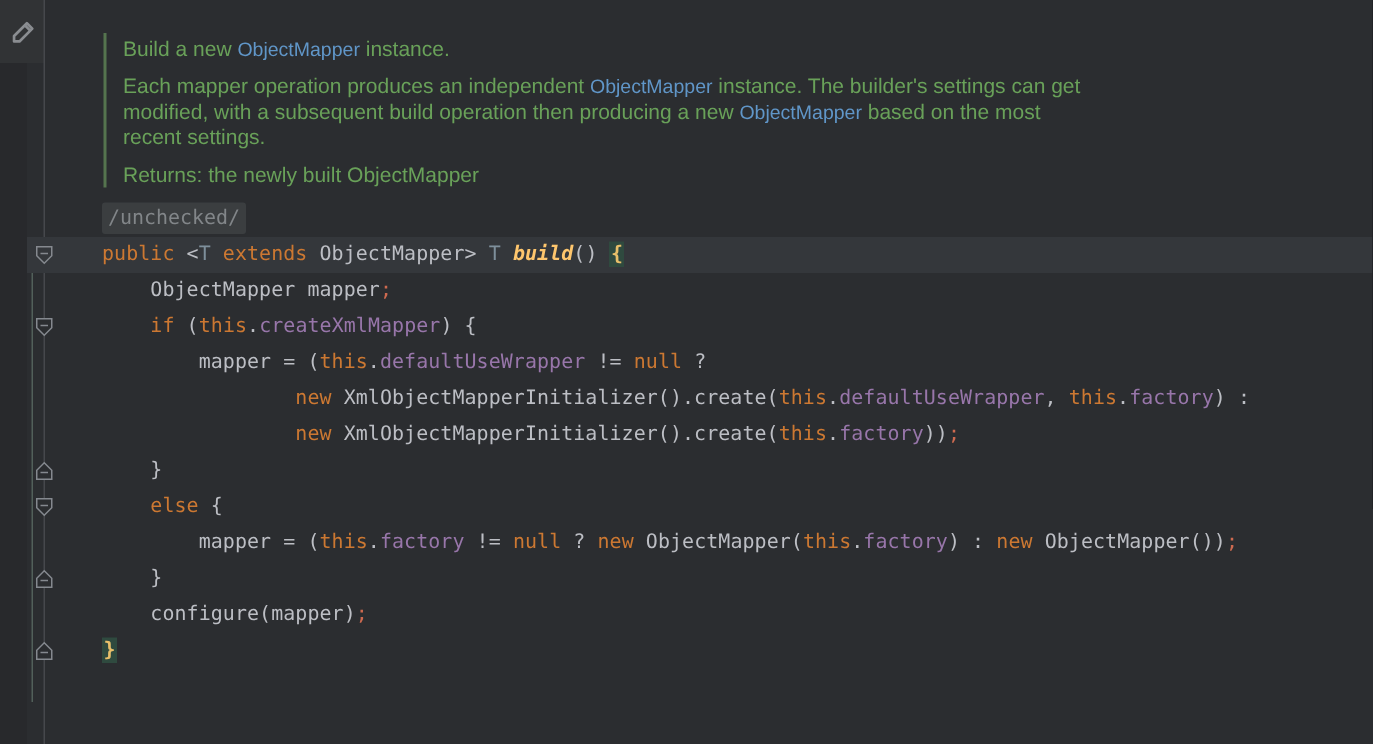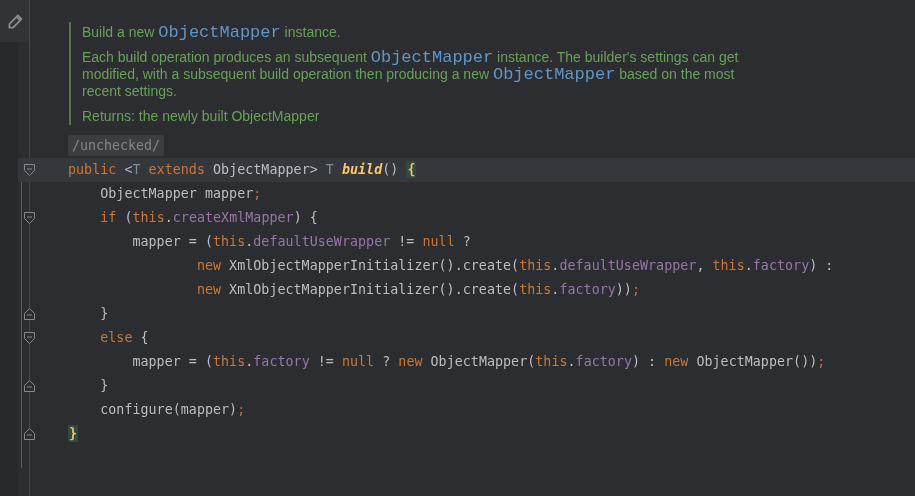--- a/index.html
+++ b/index.html
@@ -19,22 +19,22 @@
 
   
   .doc-bar{position:absolute;left:69px;top:22px;width:2px;height:103px;background:var(--docBar);}
   .doc-comment{
     position:absolute;left:82px;top:24px;width:740px;
     font-family:"Liberation Sans","DejaVu Sans",sans-serif;
     font-size:14px;line-height:17px;color:var(--docText);
   }
   .doc-block{margin-bottom:8px;}
   .doc-code{
-    font-family:Liberation Mono, monospace;
-    font-size:17px;color:var(--docCode);
+    font-family:Liberation Sans, sans-serif;
+    font-size:13px;color:var(--docCode);
   }
 
   
   .code-area{position:absolute;left:0;top:134px;width:915px;}
   .row{position:relative;height:24px;white-space:pre;text-align:center;}
   .row .band{position:absolute;left:18px;right:0;top:0;bottom:0;background:transparent;}
   .row.caret-line .band{background:var(--caretLine);}
   .row .code-text{
     position:absolute;left:68px;top:0;height:24px;line-height:24px;
     font-size:13.3px;letter-spacing:0.05px;
@@ -72,21 +72,21 @@
   </div>
   <div class="gutter-vline"></div>
   <div class="fold-range-line"></div>
 
   <div class="doc-bar"></div>
   <div class="doc-comment">
       <div class="doc-block">
         <div><span>Build a new </span><span class="doc-code">ObjectMapper</span><span> instance.</span></div>
       </div>
       <div class="doc-block">
-        <div><span>Each build operation produces an subsequent </span><span class="doc-code">ObjectMapper</span><span> instance. The builder's settings can get</span></div>
+        <div><span>Each mapper operation produces an independent </span><span class="doc-code">ObjectMapper</span><span> instance. The builder's settings can get</span></div>
         <div><span>modified, with a subsequent build operation then producing a new </span><span class="doc-code">ObjectMapper</span><span> based on the most</span></div>
         <div><span>recent settings.</span></div>
       </div>
       <div class="doc-block">
         <div><span>Returns: the newly built ObjectMapper</span></div>
       </div>
     </div>
 
   <div class="code-area">
     <div class="row">

